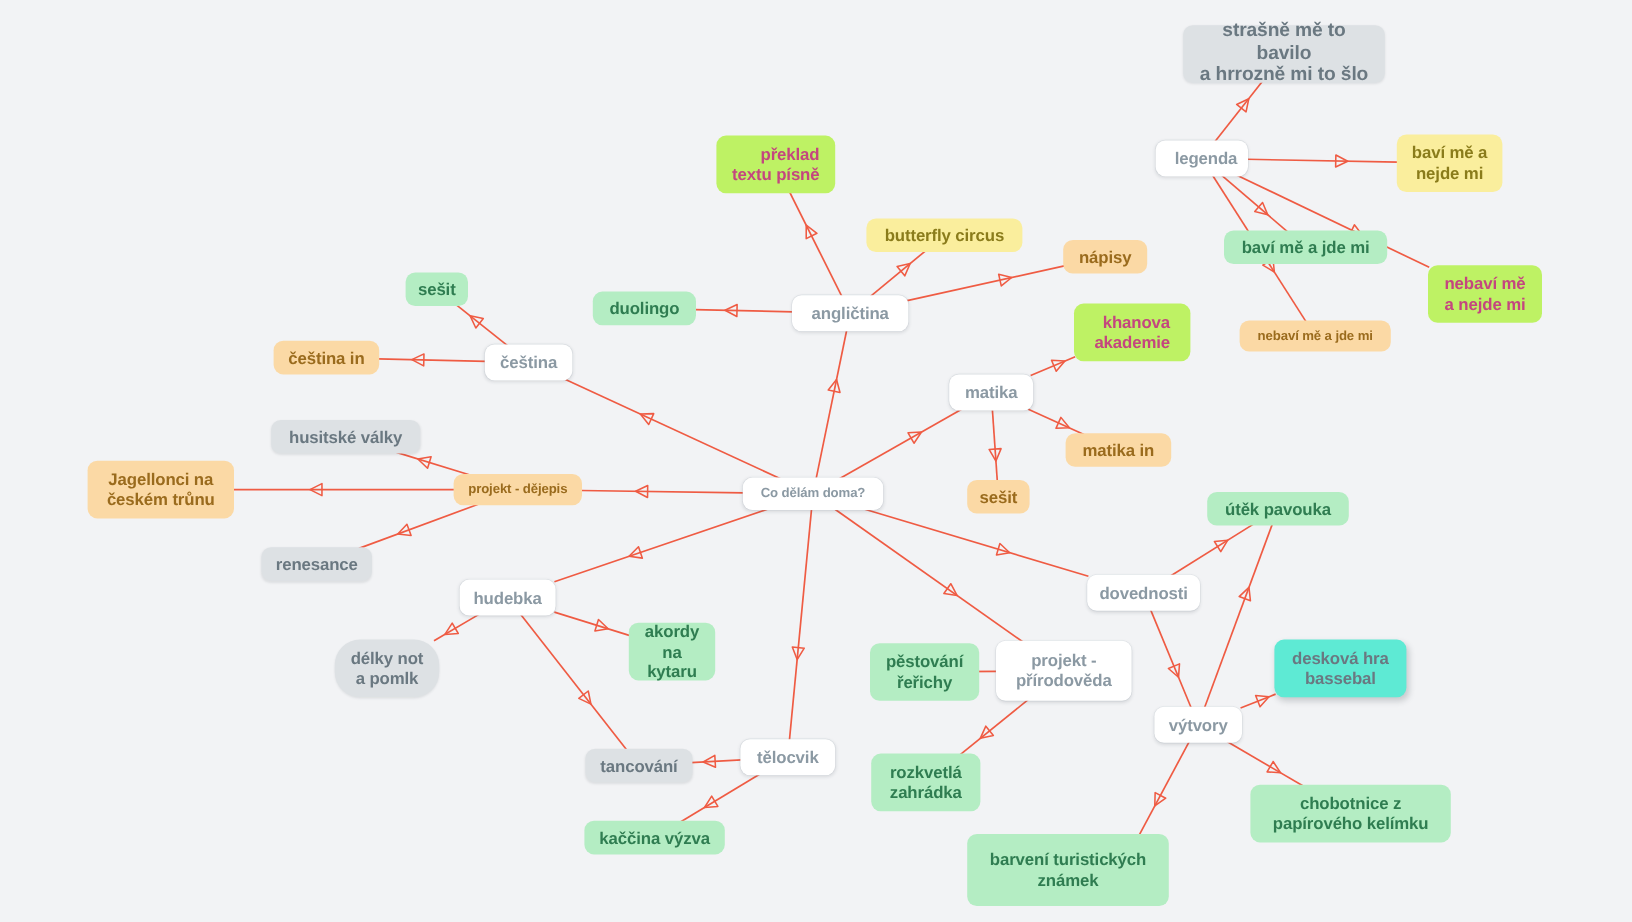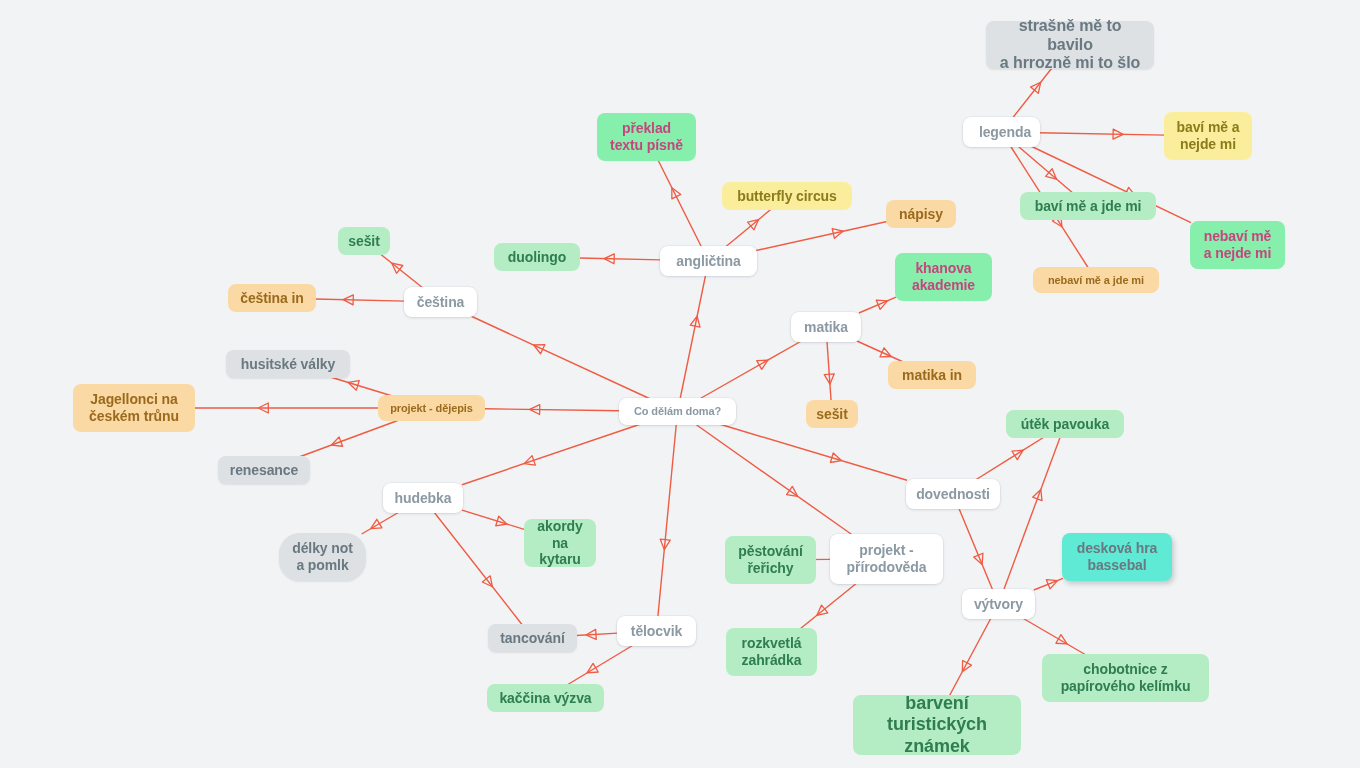--- a/index.html
+++ b/index.html
@@ -48,22 +48,23 @@
   }
   .n-green {
     background: #b4edc3;
     color: #2f7d51;
   }
   .n-orange {
     background: #fbd9a5;
     color: #9a6b1d;
   }
   .n-pink {
-    background: #86efac;
+    background: #bef264;
     color: #c4467f;
+    text-align: right;
   }
   .n-yellow {
     background: #faee9d;
     color: #8a7c1b;
   }
   .n-gray {
     background: #dde1e4;
     color: #6a7881;
     box-shadow: 0 1px 2px rgba(40,50,60,0.10);
   }
@@ -266,21 +267,21 @@
 řeřichy</div>
       <div class="node n-green" style="left: 726px; top: 628px; width: 91px; height: 48px; font-size: 14px;">rozkvetlá
 zahrádka</div>
       <div class="node n-white" style="left: 906px; top: 479px; width: 94px; height: 30px; font-size: 14px;">dovednosti</div>
       <div class="node n-green" style="left: 1006px; top: 410px; width: 118px; height: 28px; font-size: 14px;">útěk pavouka</div>
       <div class="node n-white" style="left: 962px; top: 589px; width: 73px; height: 30px; font-size: 14px;">výtvory</div>
       <div class="node n-gray-shadow" style="left: 1062px; top: 533px; width: 110px; height: 48px; font-size: 14px;">desková hra
 bassebal</div>
       <div class="node n-green" style="left: 1042px; top: 654px; width: 167px; height: 48px; font-size: 14px;">chobotnice z
 papírového kelímku</div>
-      <div class="node n-green" style="left: 853px; top: 695px; width: 168px; height: 60px; font-size: 18px;">barvení turistických
+      <div class="node n-green" style="left: 806px; top: 695px; width: 168px; height: 60px; font-size: 14px;">barvení turistických
 známek</div>
       <div class="node n-white" style="left: 963px; top: 117px; width: 77px; height: 30px; font-size: 14px; padding-left: 17px;">legenda</div>
       <div class="node n-gray" style="left: 986px; top: 21px; width: 168px; height: 48px; font-size: 16px;">strašně mě to bavilo
 a hrrozně mi to šlo</div>
       <div class="node n-yellow" style="left: 1164px; top: 112px; width: 88px; height: 48px; font-size: 14px;">baví mě a
 nejde mi</div>
       <div class="node n-green" style="left: 1020px; top: 192px; width: 136px; height: 28px; font-size: 14px;">baví mě a jde mi</div>
       <div class="node n-pink" style="left: 1190px; top: 221px; width: 95px; height: 48px; font-size: 14px;">nebaví mě
 a nejde mi</div>
       <div class="node n-orange" style="left: 1033px; top: 267px; width: 126px; height: 26px; font-size: 11px;">nebaví mě a jde mi</div>

